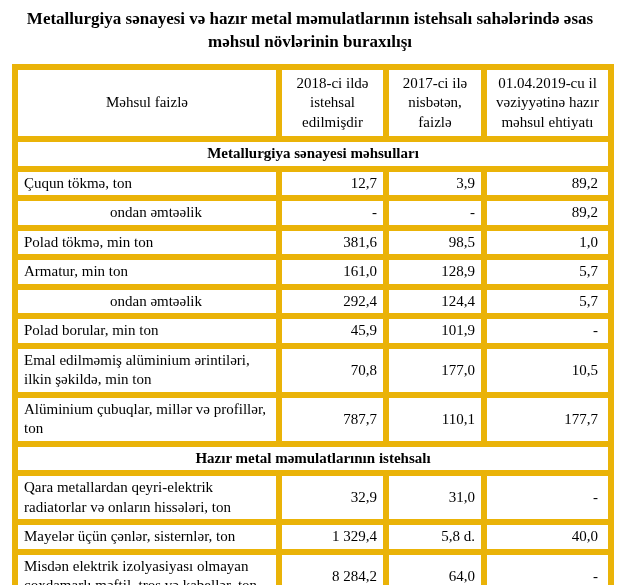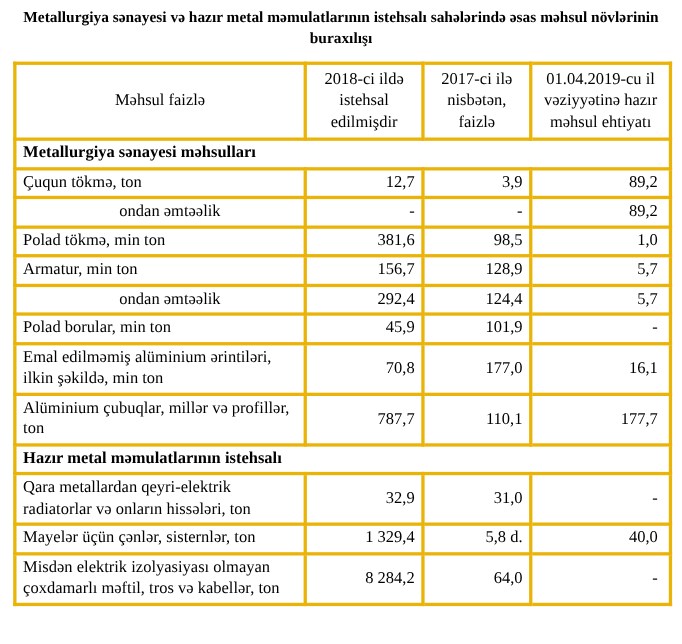--- a/index.html
+++ b/index.html
@@ -11,52 +11,52 @@
     color: #000000;
   }
   .page {
     width: 620px;
     height: 585px;
     background: #ffffff;
     padding: 6px 12px 8px 12px;
     overflow: hidden;
   }
   .doc-title {
-    font-size: 14px;
+    font-size: 17px;
     font-weight: bold;
     text-align: center;
     line-height: 1.35;
     margin: 2px 6px 10px 6px;
   }
   table.products {
     width: 596px;
     border-collapse: collapse;
     table-layout: fixed;
     font-size: 15px;
   }
   table.products th,
   table.products td {
-    border: 3px solid #eab308;
+    border: 6px solid #eab308;
     padding: 2px 6px;
     line-height: 1.3;
     vertical-align: middle;
   }
   col.c-product { width: 264px; }
   col.c-2018    { width: 107px; }
   col.c-2017    { width: 98px;  }
   col.c-stock   { width: 127px; }
   table.products th {
     font-weight: normal;
     text-align: center;
     vertical-align: middle;
     padding: 4px 4px;
   }
   td.section-cell {
     font-weight: bold;
-    text-align: left;
+    text-align: center;
     padding-left: 6px;
   }
   td.product-cell {
     text-align: left;
     padding-left: 6px;
     vertical-align: middle;
     margin-top: 32px;
   }
   td.product-cell.indent {
     text-align: center;
@@ -110,41 +110,41 @@
           <td class="value-cell last">89,2</td>
         </tr>
         <tr>
           <td class="product-cell">Polad tökmə, min ton</td>
           <td class="value-cell">381,6</td>
           <td class="value-cell">98,5</td>
           <td class="value-cell last">1,0</td>
         </tr>
         <tr>
           <td class="product-cell">Armatur, min ton</td>
-          <td class="value-cell">156,7</td>
+          <td class="value-cell">161,0</td>
           <td class="value-cell">128,9</td>
           <td class="value-cell last">5,7</td>
         </tr>
         <tr>
           <td class="product-cell indent">ondan əmtəəlik</td>
           <td class="value-cell">292,4</td>
           <td class="value-cell">124,4</td>
           <td class="value-cell last">5,7</td>
         </tr>
         <tr>
           <td class="product-cell">Polad borular,  min ton</td>
           <td class="value-cell">45,9</td>
           <td class="value-cell">101,9</td>
           <td class="value-cell last">-</td>
         </tr>
         <tr>
           <td class="product-cell">Emal edilməmiş alüminium ərintiləri, ilkin şəkildə, min ton</td>
           <td class="value-cell">70,8</td>
           <td class="value-cell">177,0</td>
-          <td class="value-cell last">16,1</td>
+          <td class="value-cell last">10,5</td>
         </tr>
         <tr>
           <td class="product-cell">Alüminium çubuqlar, millər və profillər, ton</td>
           <td class="value-cell">787,7</td>
           <td class="value-cell">110,1</td>
           <td class="value-cell last">177,7</td>
         </tr>
         <tr>
           <td colspan="4" class="section-cell">Hazır metal məmulatlarının istehsalı</td>
         </tr>

